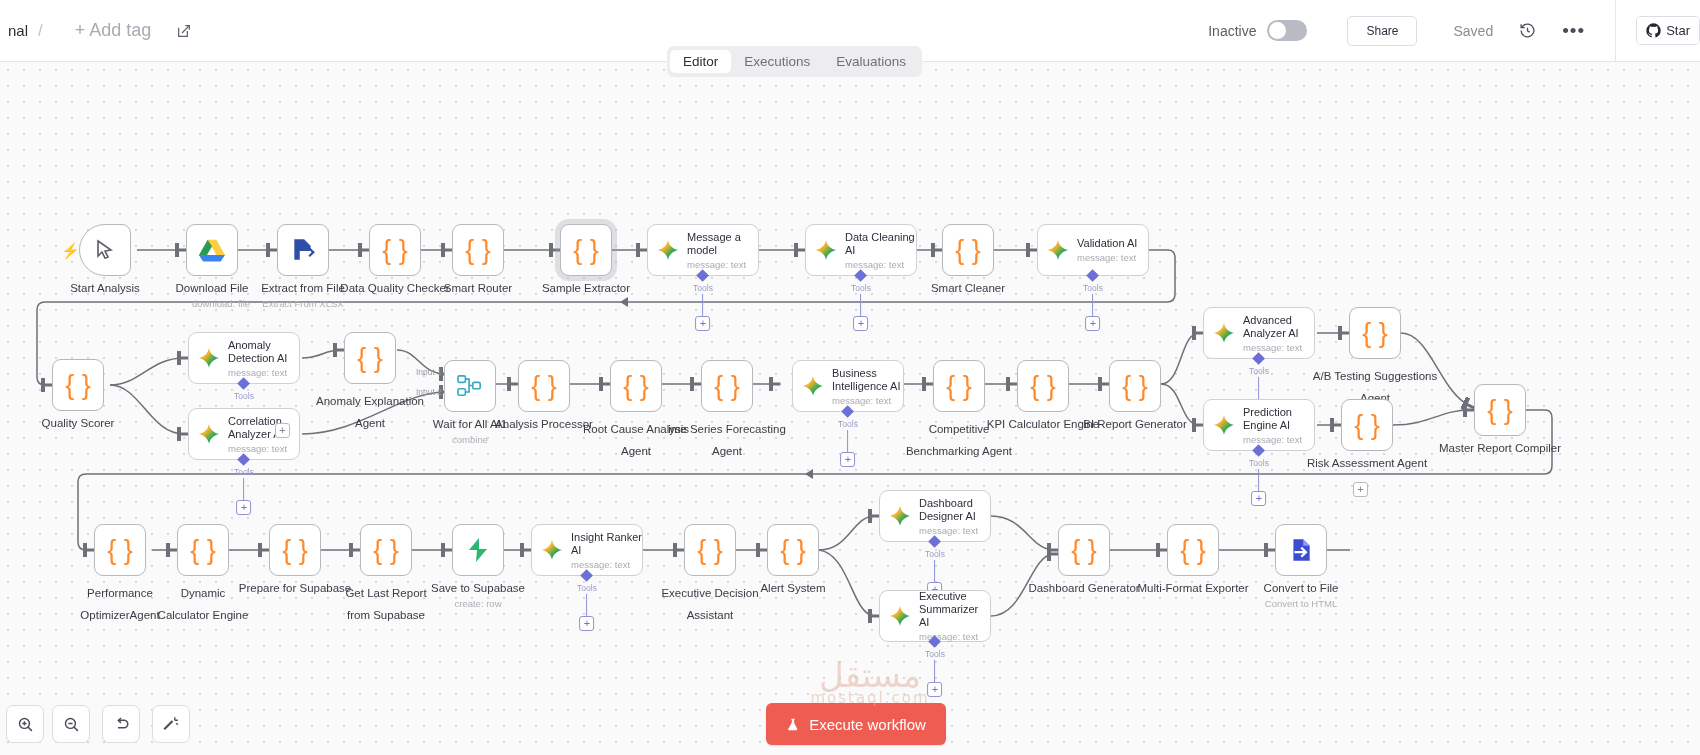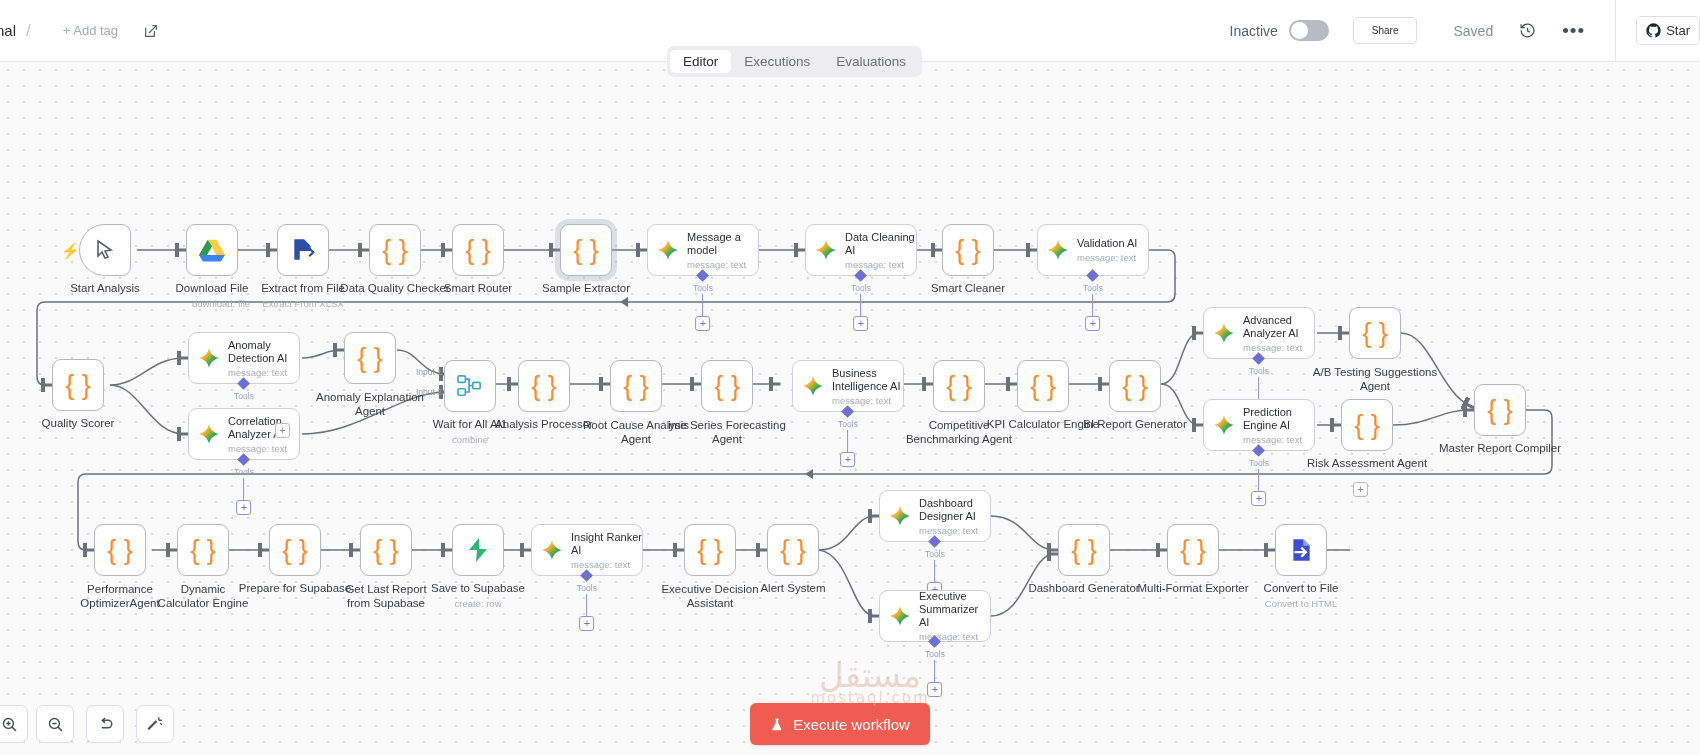--- a/index.html
+++ b/index.html
@@ -10,36 +10,36 @@
     color:#2d2e3a;
     -webkit-font-smoothing:antialiased;
   }
 
   
   .header {
     position:absolute; left:0; top:0; width:1700px; height:62px;
     background:#ffffff; border-bottom:1px solid #e6e6e8;
     display:flex; align-items:center;
   }
-  .hdr-left { display:flex; align-items:center; padding-left:0px; flex:0 0 auto; }
+  .hdr-left { display:flex; align-items:center; padding-left:12px; flex:0 0 auto; }
   .crumb-pre { font-size:15px; color:#2d2e3a; margin-left:-4px; }
   .crumb-sep { color:#c4c6cd; font-size:17px; margin:0 10px; }
   .wf-title { font-size:16.5px; color:#2d2e3a; letter-spacing:-0.1px; }
-  .add-tag { font-size:13px; color:#a9abb3; margin-left:22px; cursor:pointer; }
+  .add-tag { font-size:18px; color:#a9abb3; margin-left:22px; cursor:pointer; }
   .edit-ico { margin-left:24px; width:18px; height:18px; color:#5b5d68; display:flex; align-items:center; justify-content:center;}
   .hdr-right { margin-left:auto; display:flex; align-items:center; padding-right:0px; }
   .inactive-lbl { font-size:14px; color:#5b5d68; margin-right:11px; }
   .toggle {
     width:40px; height:21px; border-radius:11px; background:#b9bbc4;
     position:relative; cursor:pointer; flex:0 0 auto;
   }
   .toggle .knob { position:absolute; left:2px; top:2px; width:17px; height:17px; border-radius:50%; background:#fff; }
   .share-btn {
-    margin-left:24px; padding:7px 18px; border:1px solid #dcdde2; border-radius:5px;
-    font-size:10px; color:#2d2e3a; background:#fff; cursor:pointer;
+    margin-left:40px; padding:7px 18px; border:1px solid #dcdde2; border-radius:5px;
+    font-size:12px; color:#2d2e3a; background:#fff; cursor:pointer;
   }
   .saved-lbl { margin-left:36px; font-size:14px; color:#8b8d96; }
   .hist-ico { margin-left:26px; color:#4a4c57; cursor:pointer; display:flex; }
   .dots-ico { margin-left:26px; font-size:19px; color:#4a4c57; cursor:pointer; letter-spacing:1px; line-height:10px;}
   .hdr-divider { width:1px; height:62px; background:#e6e6e8; margin-left:30px; }
   .star-box {
     margin-left:20px; display:flex; border:1px solid #dcdde2;
     border-radius:5px; overflow:hidden; height:29px; cursor:pointer;
   }
   .star-left { display:flex; align-items:center; gap:5px; padding:0 9px; height:100%; background:#fff; font-size:13px; }
@@ -73,21 +73,21 @@
   }
   .nbox.sq { width:52px; height:52px; }
   .nbox.ai { width:112px; height:52px; justify-content:flex-start; padding-left:9px; gap:8px; border-color:#cfd0d6;}
   .nbox.trigger { width:52px; height:52px; border-radius:9px 22px 22px 9px; border-radius:26px 9px 9px 26px; }
   .nbox.sel { box-shadow:0 0 0 5px rgba(160,162,175,0.30); }
   .brace { color:#ff8a2b; font-size:27px; font-weight:300; font-family:"Liberation Sans",sans-serif; line-height:1; }
   .nlabel {
     position:absolute; left:50%; transform:translateX(-50%);
     font-size:11.5px; color:#3a3b45; text-align:center; white-space:nowrap; top:58px;
   }
-  .nlabel.two { white-space:normal; width:118px; line-height:14px; }
+  .nlabel.two { white-space:normal; width:118px; line-height:22px; }
   .nsub {
     position:absolute; left:50%; transform:translateX(-50%);
     font-size:9.5px; color:#aeb0b8; text-align:center; white-space:nowrap;
   }
   .ai-txt { display:flex; flex-direction:column; justify-content:center; }
   .ai-name { font-size:11px; color:#2d2e3a; line-height:13px; max-width:78px; }
   .ai-sub { font-size:9.5px; color:#a9abb3; margin-top:2px; }
   .gem { width:22px; height:22px; flex:0 0 auto; }
   .tools-anchor { position:absolute; left:50%; transform:translateX(-50%); top:46px; }
   .tools-dia { width:9px; height:9px; background:#6b6fd6; transform:rotate(45deg); margin:0 auto; }
@@ -98,21 +98,21 @@
     background:#fff; color:#6b6fd6; font-size:11px; line-height:13px; text-align:center; margin:0 auto;
     cursor:pointer;
   }
   .plus-loose {
     position:absolute; width:15px; height:15px; border:1px solid #b9bbc4; border-radius:3px;
     background:#fff; color:#82848f; font-size:11px; line-height:13px; text-align:center; cursor:pointer;
   }
   .io-label { position:absolute; font-size:8.5px; color:#9a9ca4; }
 
   
-  .btoolbar { position:absolute; left:0; bottom:0; width:1580px; height:62px;text-decoration:underline; }
+  .btoolbar { position:absolute; left:16px; bottom:0; width:1580px; height:62px;text-decoration:underline; }
   .tbtn {
     position:absolute; bottom:12px; width:38px; height:38px; background:#fff;
     border:1px solid #dcdde2; border-radius:7px; display:flex; align-items:center;
     justify-content:center; cursor:pointer; color:#4a4c57;
   }
   .exec-btn {
     position:absolute; left:750px; bottom:10px; width:180px; height:42px;
     background:#ef5c51; border-radius:6px; color:#fff; font-size:15px;
     display:flex; align-items:center; justify-content:center; gap:9px; cursor:pointer;
     box-shadow:0 1px 2px rgba(0,0,0,.12);

